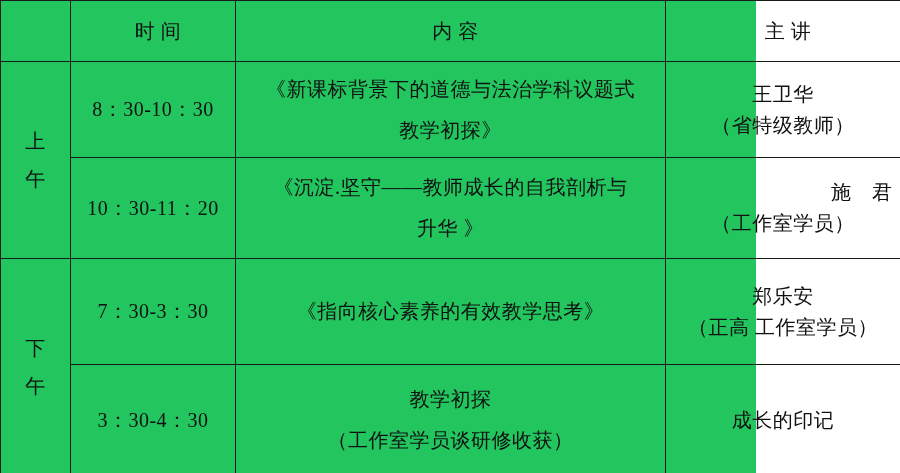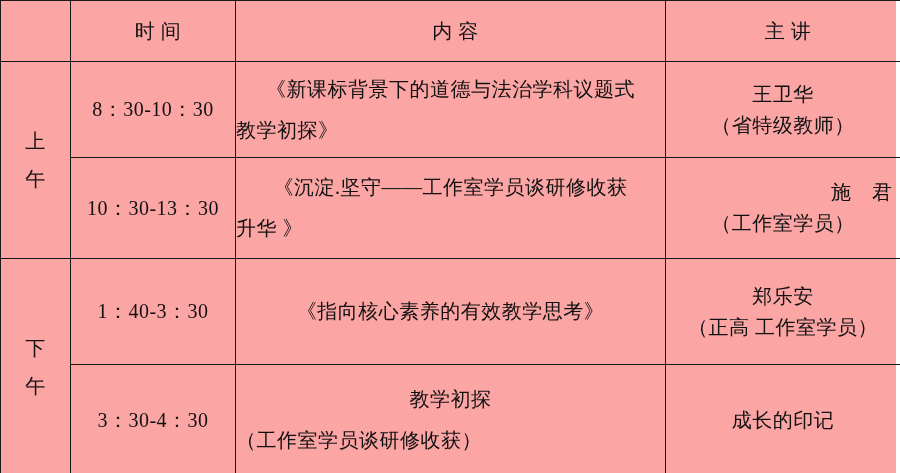--- a/index.html
+++ b/index.html
@@ -8,24 +8,24 @@
     background: #ffffff;
   }
   body {
     width: 900px;
     height: 473px;
     font-family: "Liberation Serif", "DejaVu Serif", serif;
     color: #111111;
     overflow: hidden;
   }
   .sheet {
-    width: 896px;
+    width: 756px;
     height: 473px;
     position: relative;
-    background: #fca5a5;
+    background: #22c55e;
   }
   table.schedule {
     border-collapse: collapse;
     width: 900px;
     height: 473px;
     table-layout: fixed;
   }
   table.schedule td,
   table.schedule th {
     border: 1px solid #1a1a1a;
@@ -80,21 +80,21 @@
     padding: 6px 14px;
   }
   .topic-cell .line {
     display: block;
     white-space: nowrap;
   }
   .topic-cell .line + .line {
     margin-top: 10px;
   }
   .topic-cell.two-line .line:nth-child(2) {
-    text-align: left;
+    text-align: center;
   }
   .speaker-cell {
     font-size: 20px;
     font-weight: bold;
     padding: 6px 8px;
   }
   .speaker-cell .line {
     display: block;
     white-space: nowrap;
   }
@@ -145,39 +145,39 @@
           <span class="line">《新课标背景下的道德与法治学科议题式</span>
           <span class="line">教学初探》</span>
         </td>
         <td class="speaker-cell">
           <span class="line">王卫华</span>
           <span class="line">（省特级教师）</span>
         </td>
       </tr>
 
       <tr class="row-h2">
-        <td class="time-cell">10：30-13：30</td>
+        <td class="time-cell">10：30-11：20</td>
         <td class="topic-cell two-line">
-          <span class="line">《沉淀.坚守——工作室学员谈研修收获</span>
+          <span class="line">《沉淀.坚守——教师成长的自我剖析与</span>
           <span class="line">升华 》</span>
         </td>
         <td class="speaker-cell">
           <span class="line name-spaced">施  君</span>
           <span class="line">（工作室学员）</span>
         </td>
       </tr>
 
       <tr class="row-h3 thick-sep">
         <td class="period-cell" rowspan="2">
           <span class="stack">
             <span>下</span>
             <span>午</span>
           </span>
         </td>
-        <td class="time-cell">1：40-3：30</td>
+        <td class="time-cell">7：30-3：30</td>
         <td class="topic-cell">
           <span class="line">《指向核心素养的有效教学思考》</span>
         </td>
         <td class="speaker-cell">
           <span class="line">郑乐安</span>
           <span class="line">（正高 工作室学员）</span>
         </td>
       </tr>
 
       <tr class="row-h4">

